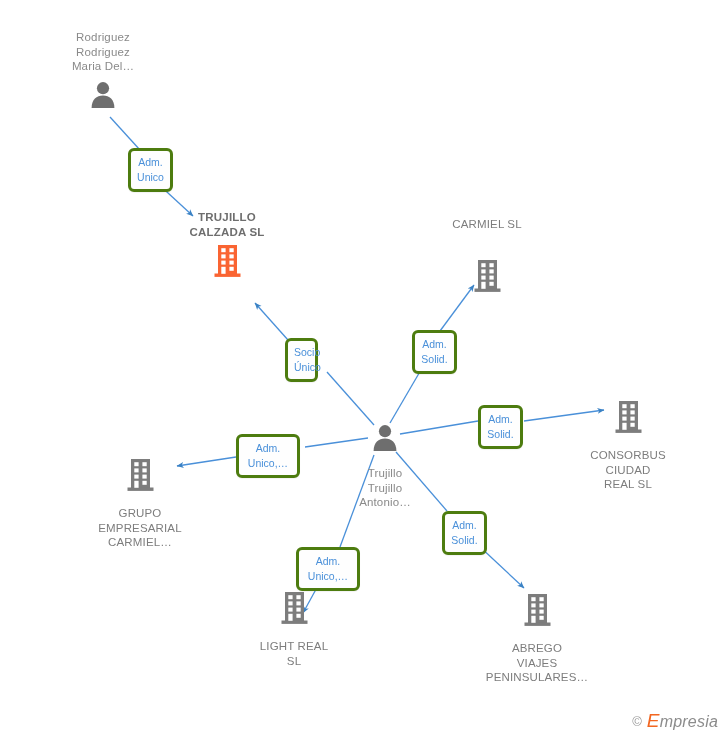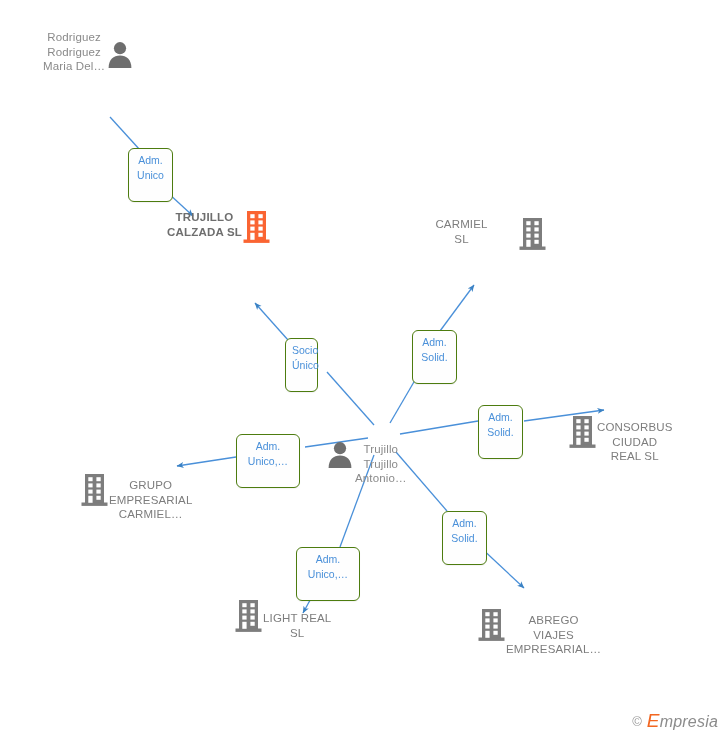--- a/index.html
+++ b/index.html
@@ -12,56 +12,56 @@
     overflow:hidden;
     -webkit-font-smoothing:antialiased;
   }
   #graph{position:absolute;left:0;top:0;width:728px;height:740px;}
   svg.edges{position:absolute;left:0;top:0;width:728px;height:740px;}
 
   
   .node{
     position:absolute;
     display:flex;
-    flex-direction:row;
+    flex-direction:column;
     align-items:center;
     width:120px;
     text-align:center;
   }
   .node .caption{
     color:#7a7a7a;
     font-size:11.5px;
     line-height:14.6px;
     letter-spacing:.15px;
     white-space:pre-line;
   }
   .node.company .caption{color:#7d7d7d;}
   .node.person  .caption{color:#8a8a8a;}
   .node.main .caption{
     color:#6e6e6e;
     font-weight:bold;
     letter-spacing:.2px;
   }
   .node .caption.above{margin-bottom:5px;}
-  .node .caption.below{margin-top:20px;}
+  .node .caption.below{margin-top:14px;}
 
   
   .icon{display:block;}
   .icon svg{display:block;}
 
   
   .rel{
     position:absolute;
-    border:1px solid #4d7c0f;
+    border:3px solid #4d7c0f;
     background:#fefefe;
     border-radius:6px;
     color:#4a90d9;
     font-size:10.5px;
     line-height:14.5px;
-    padding:4px 6px 19px 6px;
+    padding:4px 6px 5px 6px;
     text-align:center;
     white-space:pre-line;
     box-sizing:border-box;
     box-shadow:0 1px 1px rgba(0,0,0,.05);
   }
 
   
   #watermark{
     position:absolute;
     right:10px;bottom:8px;
@@ -268,21 +268,21 @@
           <rect x="16.4" y="10.4" width="4.3" height="4"></rect>
           <rect x="8.3" y="16.6" width="4.3" height="4"></rect>
           <rect x="16.4" y="16.6" width="4.3" height="4"></rect>
           <rect x="8.3" y="22.8" width="4.3" height="7"></rect>
           <rect x="16.4" y="22.8" width="4.3" height="4"></rect>
         </g>
       </svg>
     </span>
     <div class="caption below">ABREGO
 VIAJES
-EMPRESARIAL…</div>
+PENINSULARES…</div>
   </div>
 
   <div class="rel" style="left:128px; top:148px; width:45px;">Adm.
 Unico</div>
 
   <div class="rel" style="left:285px; top:338px; width:33px;">Socio
 Único</div>
 
   <div class="rel" style="left:412px; top:330px; width:45px;">Adm.
 Solid.</div>

